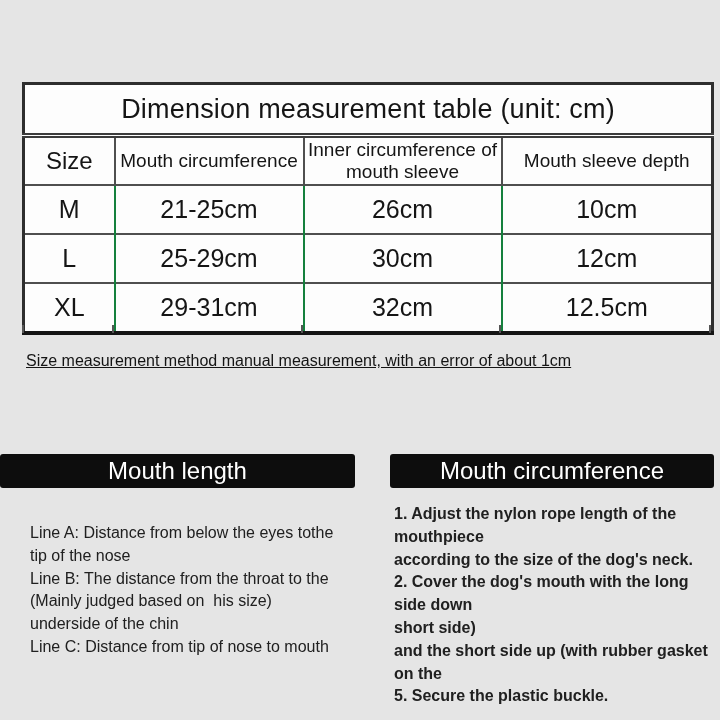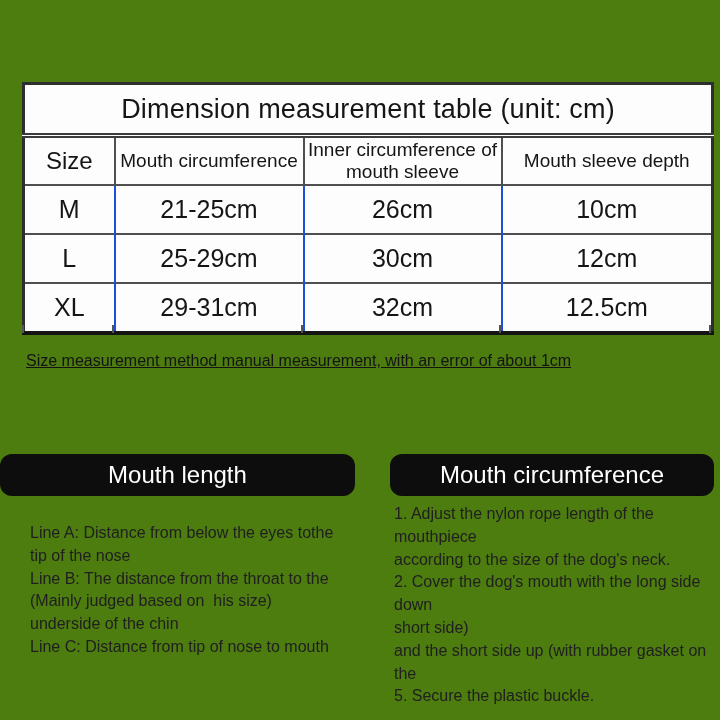--- a/index.html
+++ b/index.html
@@ -4,21 +4,21 @@
 <style>
   html, body {
     margin: 0;
     padding: 0;
     background: #ffffff;
   }
   .canvas {
     position: relative;
     width: 720px;
     height: 720px;
-    background: #4d7c0f;
+    background: #e5e5e5;
     font-family: "Liberation Sans", "DejaVu Sans", sans-serif;
     color: #1a1a1a;
     overflow: hidden;
   }
 
   
   table.dim-table {
     position: absolute;
     left: 22px;
     top: 82px;
@@ -46,21 +46,21 @@
   tr.head-row th {
     height: 46px;
     font-size: 19px;
     line-height: 1.15;
     border-left: 2px solid #4f4f4f;
   }
   tr.head-row th:first-child { border-left: none; font-size: 24px; }
   tbody td {
     height: 47px;
     font-size: 25px;
-    border-left: 2px solid #1d4ed8;
+    border-left: 2px solid #15803d;
     border-top: 2px solid #4f4f4f;
   }
   tbody td:first-child { border-left: none; }
 
   
   .stub {
     position: absolute;
     top: 325px;
     width: 2px;
     height: 8px;
@@ -76,42 +76,42 @@
     font-size: 16px;
     color: #141414;
     white-space: pre-wrap;
     text-decoration: underline;
   }
 
   
   .bar {
     position: absolute;
     top: 454px;
-    height: 42px;
+    height: 34px;
     background: #0d0d0d;
     color: #ffffff;
     display: flex;
     align-items: center;
     justify-content: center;
     font-size: 24px;
-    border-radius: 12px;
+    border-radius: 3px;
   }
   .bar-left  { left: 0;     width: 355px; }
   .bar-right { left: 390px; width: 324px; }
 
   
   .text-block {
     position: absolute;
     top: 503px;
     font-size: 16px;
     line-height: 22.8px;
     color: #202020;
   }
   .text-block-left  { left: 30px;  width: 335px; margin-top: 19px; }
-  .text-block-right { left: 394px; width: 326px; }
+  .text-block-right { left: 394px; width: 326px; font-weight: bold; }
   .text-line { white-space: pre-wrap; }
 </style>
 </head>
 <body>
 
 <div class="canvas">
 
   <table class="dim-table">
     <colgroup>
       <col style="width: 91px">

